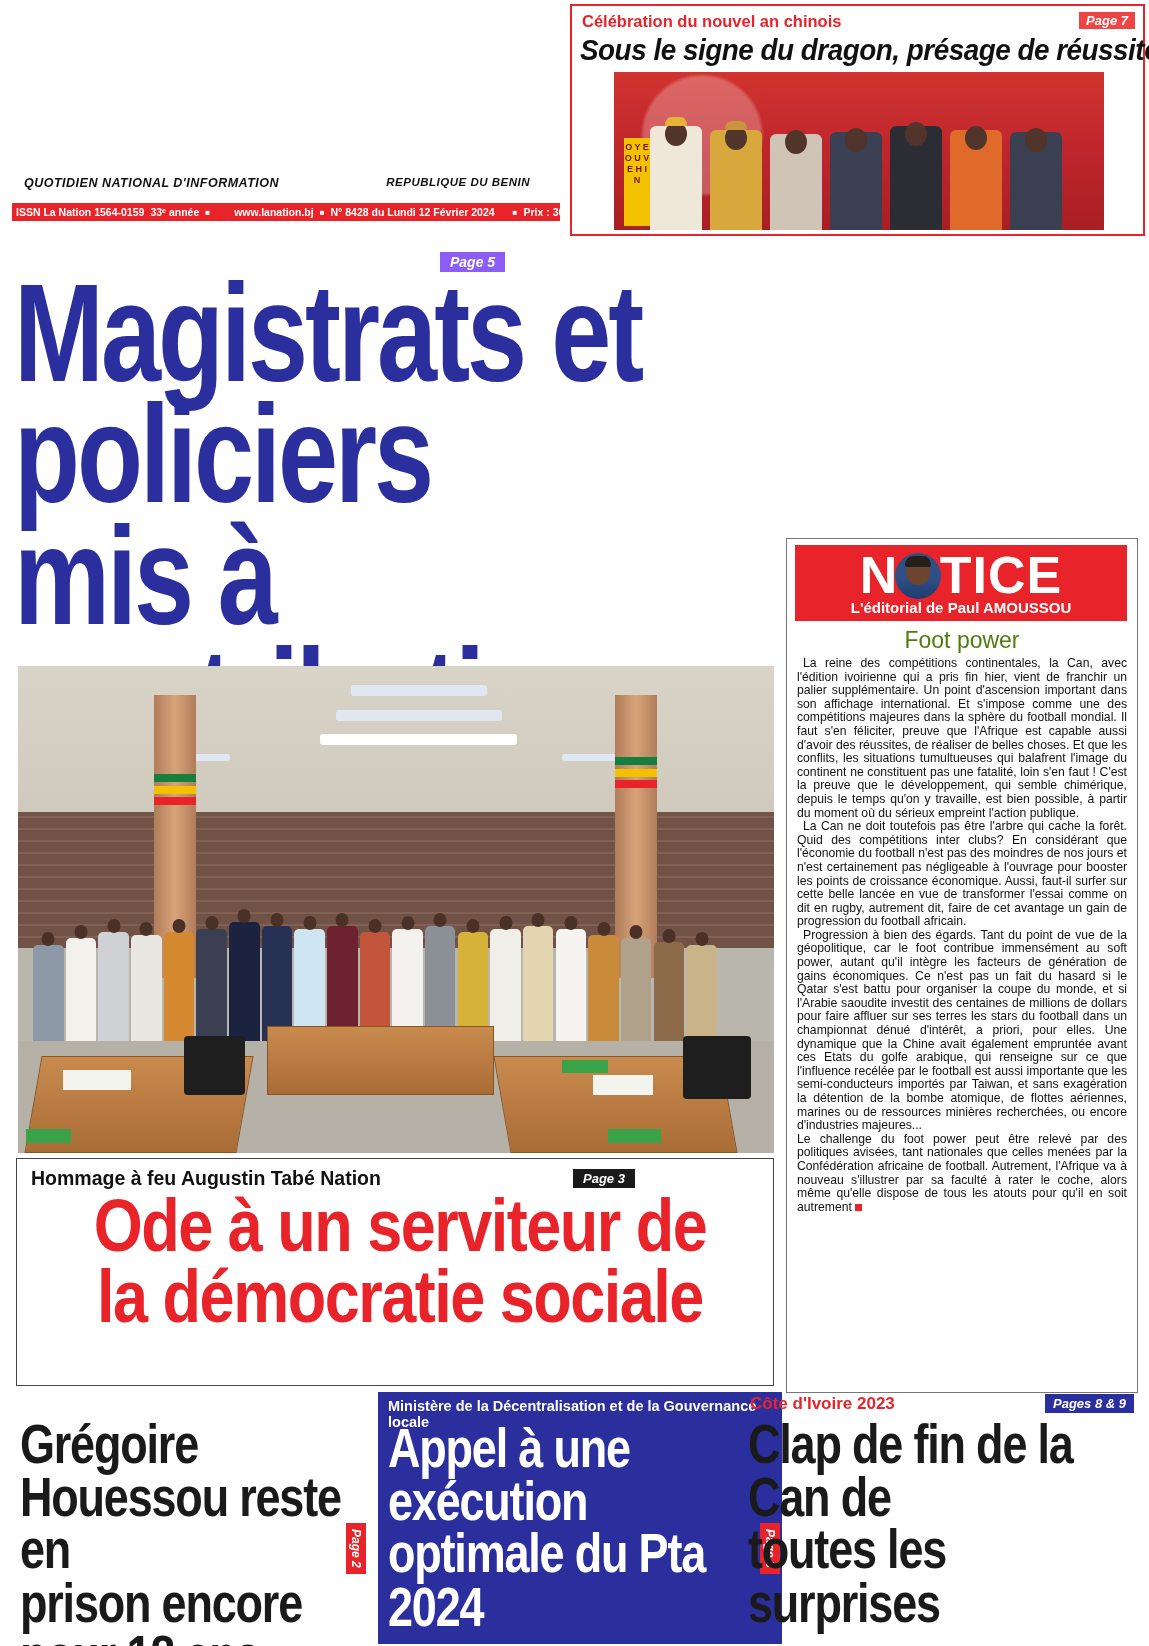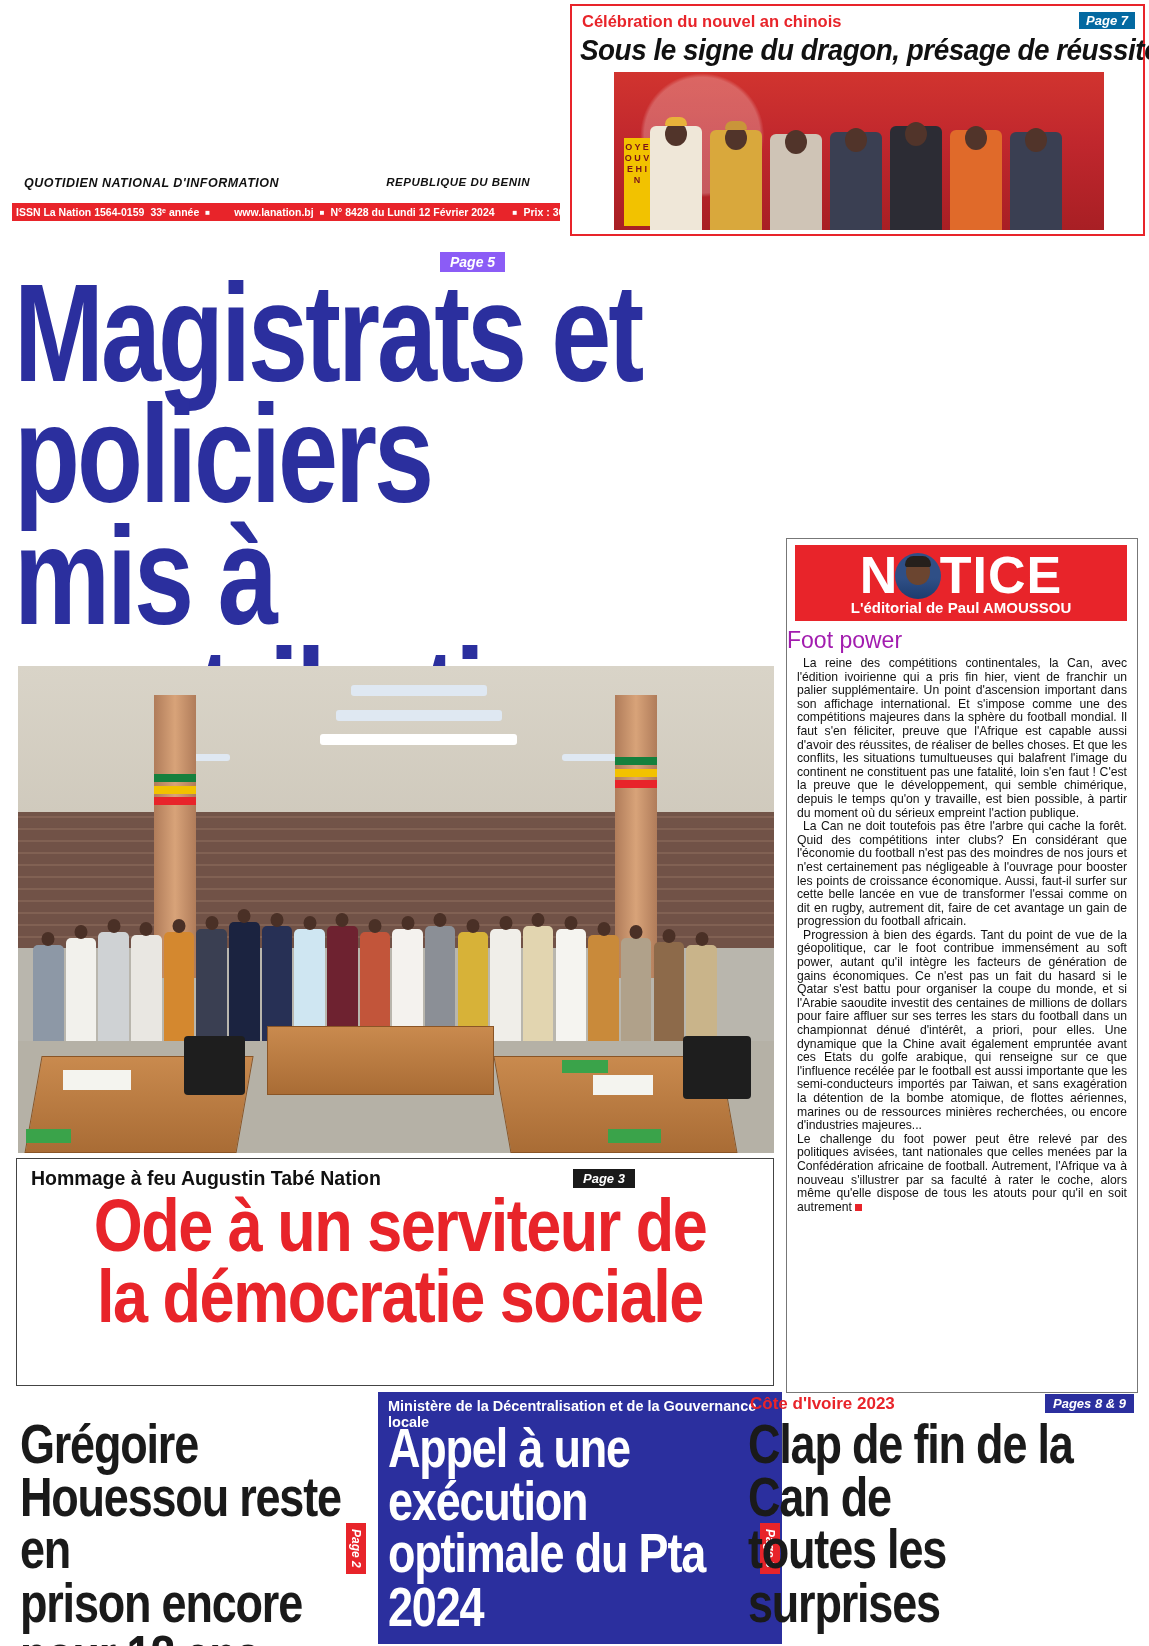--- a/index.html
+++ b/index.html
@@ -66,21 +66,21 @@
   .promo-box {
     position:absolute; left:570px; top:4px; width:575px; height:232px;
     border:2px solid #e8242a; background:#fff;
   }
   .promo-kicker {
     position:absolute; left:10px; top:6px;
     color:#e8242a; font-size:16.5px; font-weight:bold;
   }
   .promo-page {
     position:absolute; right:8px; top:6px;
-    background:#0369a1; color:#fff;
+    background:#ef4444; color:#fff;
     font-size:13px; font-weight:bold; font-style:italic;
     padding:1px 7px;
   }
   .promo-head {
     position:absolute; left:8px; top:28px; width:558px;
     color:#111; font-weight:bold; font-style:italic;
     font-size:29px; letter-spacing:-0.5px;
     transform:scaleX(0.96); transform-origin:left center;
     white-space:nowrap;
   }
@@ -191,21 +191,21 @@
   .notice-face .nf-hair {
     position:absolute; left:50%; top:3px; transform:translateX(-50%);
     width:26px; height:11px; border-radius:13px 13px 4px 4px; background:#26201c;
   }
   .notice-sub {
     position:absolute; left:0; bottom:5px; width:100%;
     text-align:center; color:#fff; font-weight:bold; font-size:15px;
   }
   .ed-title {
     position:absolute; left:0; top:88px; width:100%;
-    color:#a21caf;
+    text-align:center; color:#4d7c0f;
     font-size:23px; font-weight:normal;
   }
   .ed-body {
     position:absolute; left:10px; top:118px; width:330px; height:725px;
     font-family:"Liberation Sans", sans-serif;
     font-size:12.2px; line-height:13.6px;
     text-align:justify; color:#111;
     overflow:hidden;
   }
   .ed-body p { margin:0; text-indent:6px; }

